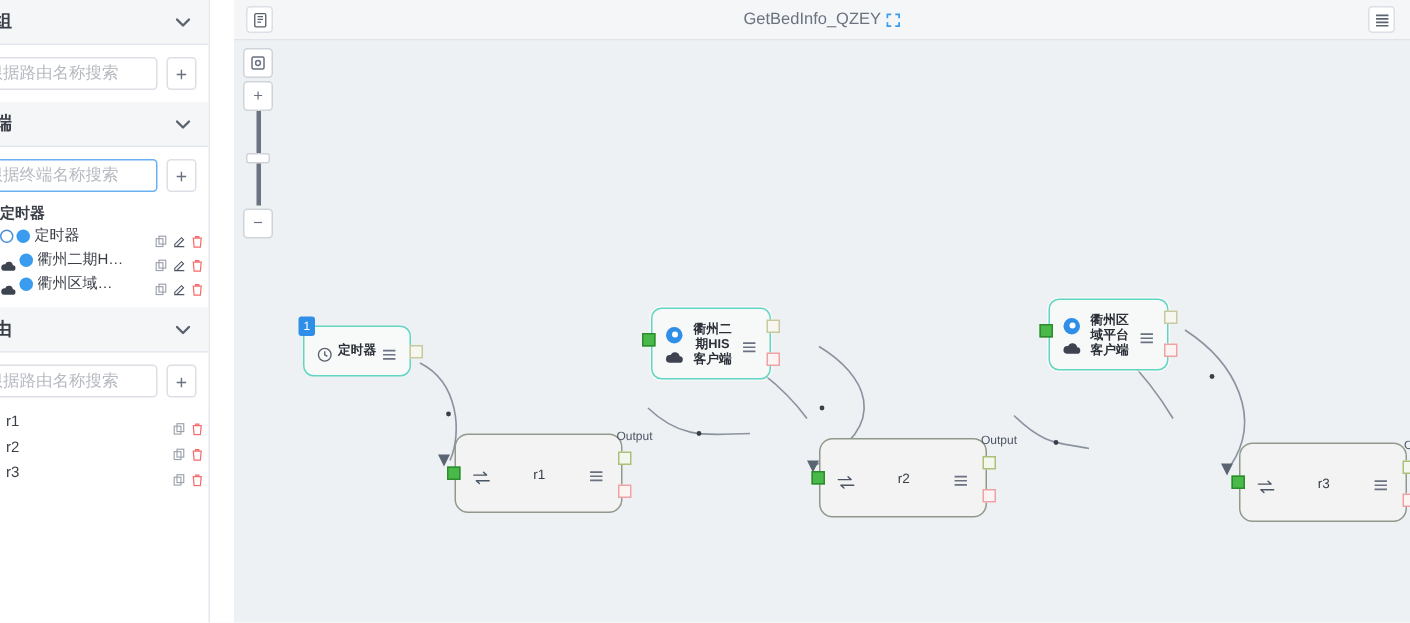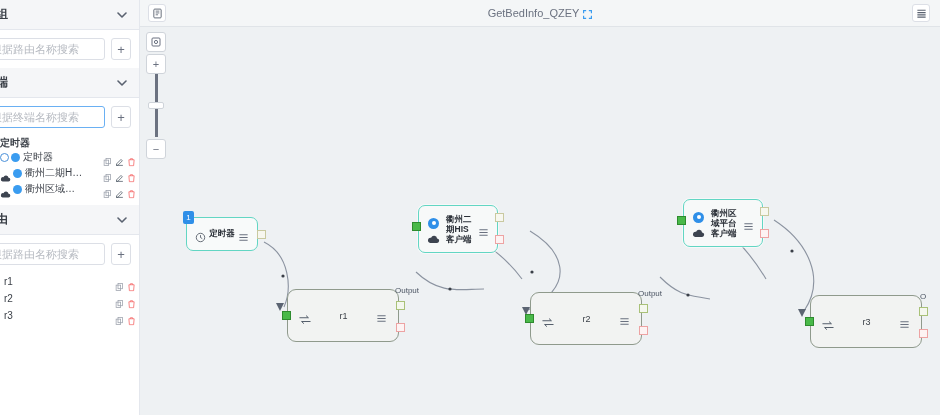--- a/index.html
+++ b/index.html
@@ -85,21 +85,21 @@
   .act.copy{ color:#9aa0ab; }
   .act.edit{ color:#4b5563; }
   .act.del{ color:#f56c6c; }
 
   .route-item{
     height:17px; display:flex; align-items:center; position:relative;
   }
   .route-name{ font-size:10px;color:#3a3f47; margin-left:-10px;}
 
   
-  .main{ flex:1; position:relative; background:#eef1f3; height:415px;}
+  .main{ flex:1; position:relative; background:#eef1f3; height:415px;margin-left:16px;}
   .topbar{
     height:27px; background:#f4f6f7; border-bottom:1px solid #e0e4e8;
     display:flex; align-items:center; position:relative;
   }
   .tb-btn{
     width:18px;height:18px;border:1px solid #dcdfe6;border-radius:3px;
     background:#fff; display:flex;align-items:center;justify-content:center;
     color:#5a6270; cursor:pointer;
   }
   .tb-left{ position:absolute; left:8px; }
@@ -459,21 +459,21 @@
           <span class="ep-menu">
             <svg viewBox="0 0 12 12">
                 <path d="M1.5 3h9M1.5 6h9M1.5 9h9" stroke="currentColor" stroke-width="1.2"></path>
               </svg>
           </span>
         </div>
         <div class="port out-idle" style="left:71px; top:13px;"></div>
       </div>
 
       <div class="node" style="left:278px; top:178px;">
-        <div class="ep-node" style="width:80px;height:48px;">
+        <div class="ep-node" style="width:80px;height:48px;text-align:center;">
           <div class="ep-inner">
             <div class="ep-icons">
               <span class="dot-blue">
                   <i></i>
                 </span>
               <span class="cloud">
                 <svg viewBox="0 0 14 11">
                     <path d="M3.4 9.6h7.2a2.4 2.4 0 00.3-4.8A3.4 3.4 0 004.4 4 2.8 2.8 0 003.4 9.6z" fill="currentColor"></path>
                   </svg>
               </span>

